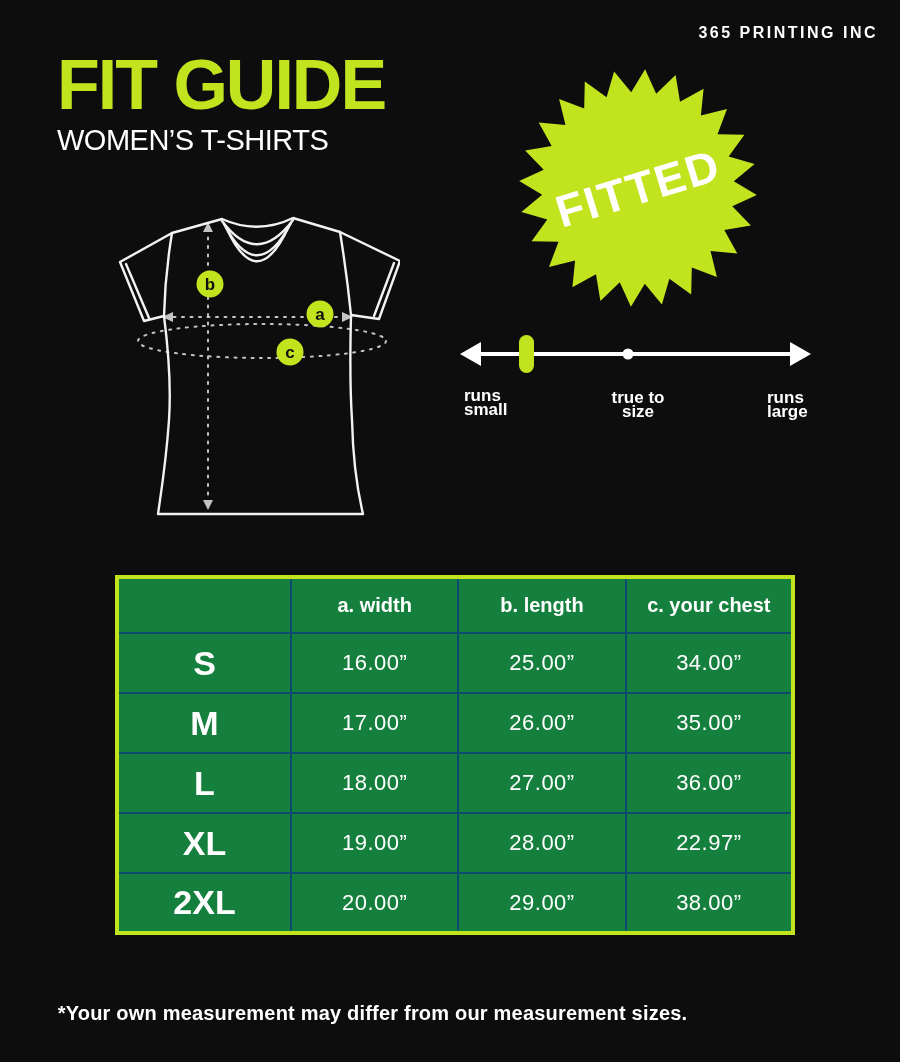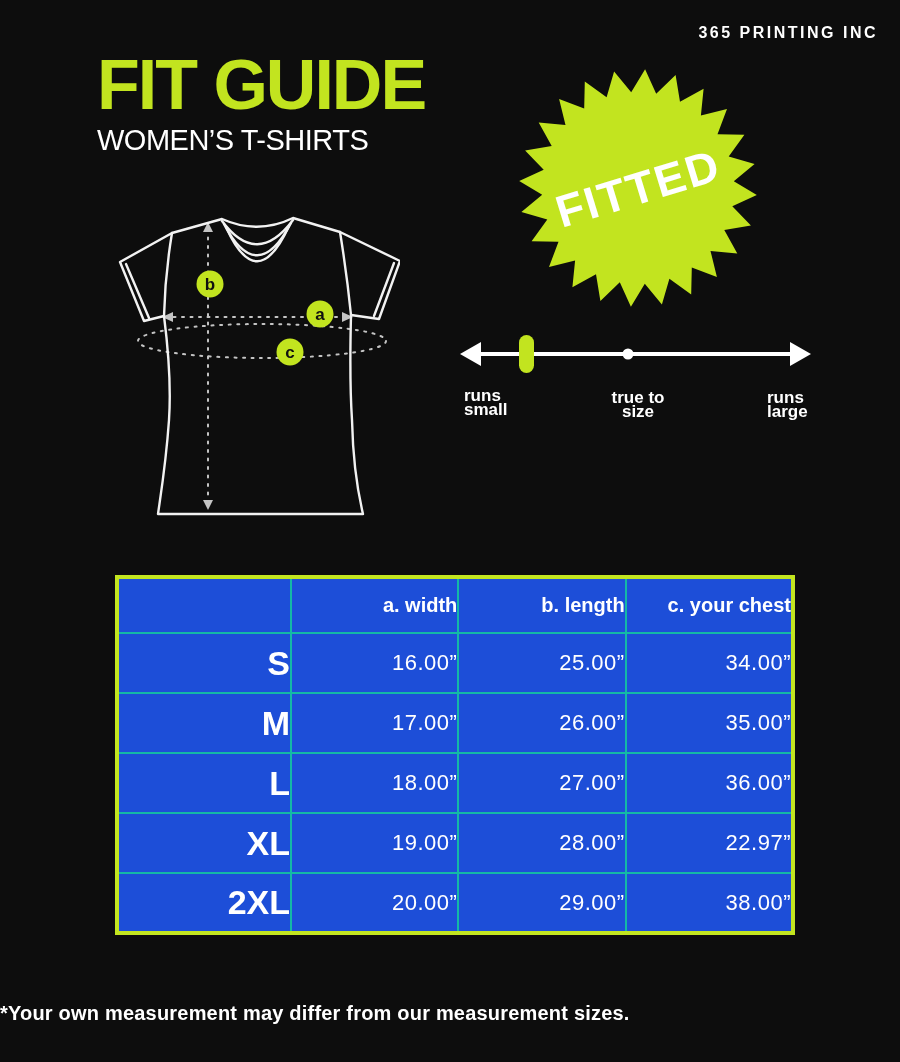--- a/index.html
+++ b/index.html
@@ -6,21 +6,21 @@
   .page{
     position:relative;width:900px;height:1062px;overflow:hidden;
     background:#0d0d0d;
     font-family:"Liberation Sans",sans-serif;
     color:#fff;
   }
   .brand{
     position:absolute;top:24px;right:22px;
     font-size:16px;font-weight:bold;letter-spacing:2.5px;color:#fff;
   }
-  .title-block{position:absolute;left:57px;top:50px;width:336px;margin-left:40px;}
+  .title-block{position:absolute;left:57px;top:50px;width:336px;}
   .title{
     font-size:70px;font-weight:bold;letter-spacing:-2px;line-height:1;
     color:var(--accent);white-space:nowrap;
   }
   .subtitle{
     margin-top:4px;text-align:left;
     font-size:29px;font-weight:normal;letter-spacing:-0.5px;color:#fff;
   }
   .badge{position:absolute;left:515px;top:64px;width:246px;height:248px;}
   .badge text{
@@ -42,31 +42,31 @@
   }
   .scale-label.l{left:464px;top:389px;text-align:left;}
   .scale-label.c{left:592px;top:391px;width:92px;text-align:center;}
   .scale-label.r{left:767px;top:391px;text-align:left;}
   .size-table{
     position:absolute;left:115px;top:575px;width:680px;
     border-collapse:collapse;table-layout:fixed;
     border:4px solid var(--accent);
   }
   .size-table th,.size-table td{
-    border:2px solid #14b8a6;text-align:right;vertical-align:middle;
-    color:#fff;background:#1d4ed8;padding:0;
+    border:2px solid #0c4a6e;text-align:center;vertical-align:middle;
+    color:#fff;background:#15803d;padding:0;
   }
   .size-table col.c0{width:174px;}
   .size-table tr.hdr{height:56px;}
   .size-table tr.row{height:60px;}
   .size-table th{font-size:20px;font-weight:bold;}
   .size-table td.size{font-size:34px;font-weight:bold;}
   .size-table td.val{font-size:22px;font-weight:normal;letter-spacing:0.5px;}
   .footnote{
-    position:absolute;left:0;top:1002px;width:745px;
+    position:absolute;left:0;top:1002px;width:745px;text-align:center;
     font-size:20px;font-weight:bold;letter-spacing:0.2px;color:#fff;
   }
 </style>
 </head>
 <body>
 
 <div class="page" style="--accent: #c2e41f;">
 
   <div class="brand">365 PRINTING INC</div>
 

